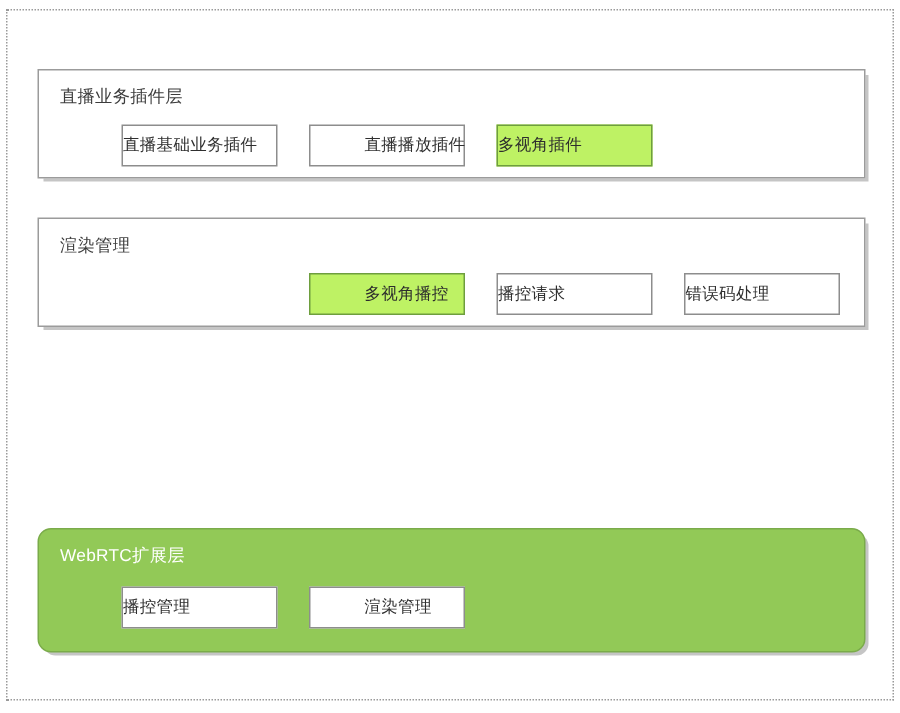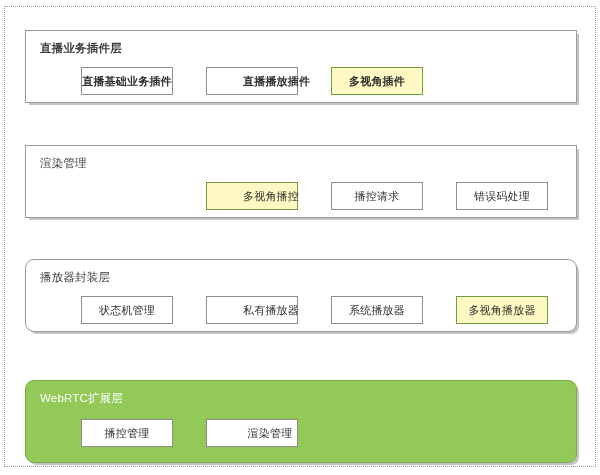--- a/index.html
+++ b/index.html
@@ -65,80 +65,70 @@
   .nodes {
     position: absolute;
     left: 0;
     top: 36px;
     width: 100%;
     height: 28px;
   }
   .node {
     position: absolute;
     top: 0;
-    width: 92px;
+    width: 104px;
     height: 28px;
     box-sizing: border-box;
     border: 1px solid #8d8d8d;
     background: #ffffff;
     color: #2f2f2f;
     font-size: 11px;
     line-height: 26px;
-    text-align: center;
     white-space: nowrap;
     letter-spacing: 0.2px;
   }
   .node.green {
-    background: #fef9c3;
+    background: #bef264;
     border-color: #6e9e3e;
     color: #2d2d2d;
   }
   .node.small { font-size: 10px; }
 
   .col0 { left: 55px; }
   .col1 { left: 180px; padding-left: 36px; }
   .col2 { left: 305px; }
   .col3 { left: 430px; }
 </style>
 </head>
 <body>
 
 <div id="canvas">
 
   <div class="page-frame"></div>
 
-  <div class="layer" style="top:30px; height:73px;font-weight:bold;">
+  <div class="layer" style="top:46px; height:73px;">
     <div class="layer-title">直播业务插件层</div>
     <div class="nodes">
       <div class="node col0">直播基础业务插件</div>
       <div class="node col1">直播播放插件</div>
       <div class="node col2 green">多视角插件</div>
     </div>
   </div>
 
   <div class="layer" style="top:145px; height:73px;">
     <div class="layer-title">渲染管理</div>
     <div class="nodes">
       <div class="node col1 green">多视角播控</div>
       <div class="node col2">播控请求</div>
       <div class="node col3">错误码处理</div>
     </div>
   </div>
 
-  <div class="layer rounded" style="top:259px; height:73px;">
-    <div class="layer-title">播放器封装层</div>
-    <div class="nodes">
-      <div class="node col0">状态机管理</div>
-      <div class="node col1">私有播放器</div>
-      <div class="node col2">系统播放器</div>
-      <div class="node col3 green">多视角播放器</div>
-    </div>
-  </div>
 
-  <div class="layer rounded green" style="top:380px; height:83px;">
+  <div class="layer rounded green" style="top:352px; height:83px;">
     <div class="layer-title">WebRTC扩展层</div>
     <div class="nodes" style="top:38px;">
       <div class="node col0">播控管理</div>
       <div class="node col1">渲染管理</div>
     </div>
   </div>
 
 </div>
 
 </body></html>

